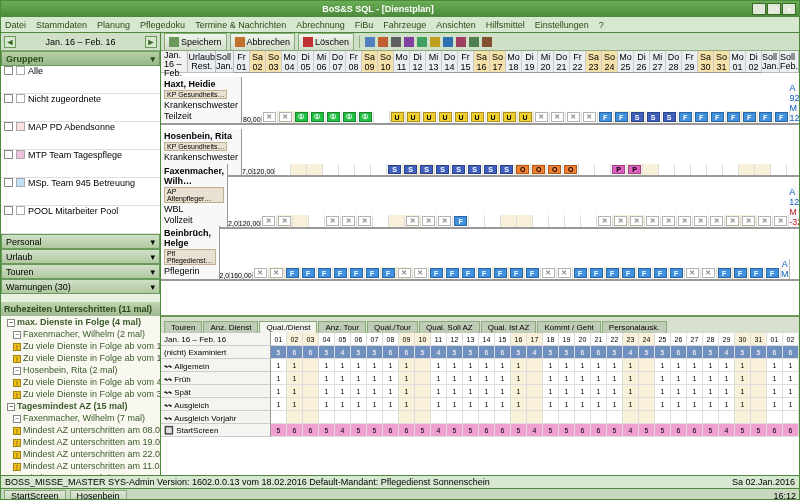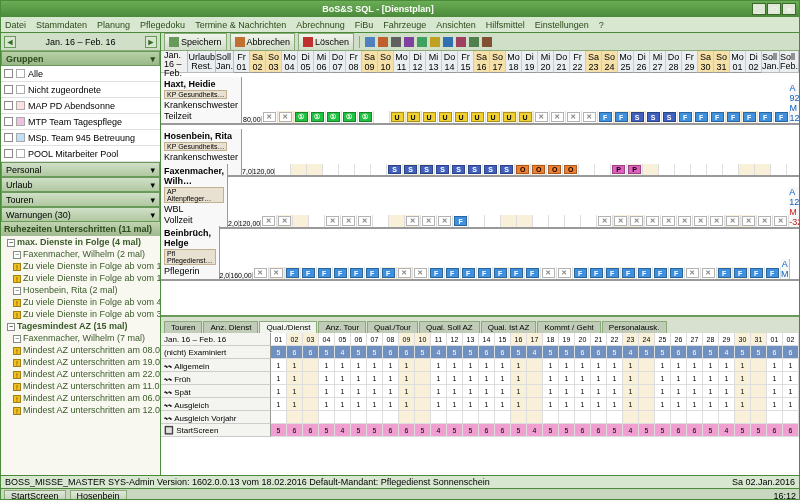--- a/index.html
+++ b/index.html
@@ -9,26 +9,26 @@
 .winbtns { display:flex; gap:1px; }
 .winbtn { width:14px; height:12px; background:#e0e8d8; border:1px solid #3a6a2a; display:flex; align-items:center; justify-content:center; font-size:8px; }
 .menubar { height:16px; background:#d8e8d0; display:flex; padding:0 4px; gap:10px; align-items:center; border-bottom:1px solid #4a8a3a; }
 .menubar span { color:#2a4a1a; }
 .main { display:flex; height:calc(100% - 56px); }
 .left { width:160px; background:#e8f0e0; border-right:1px solid #4a8a3a; display:flex; flex-direction:column; overflow:hidden; }
 .daterange { height:18px; background:#d0e0c8; display:flex; align-items:center; justify-content:space-between; padding:0 3px; border-bottom:1px solid #8aaa7a; }
 .arrow { width:12px; height:12px; background:#d8e8d0; border:1px solid #6a9a5a; display:flex; align-items:center; justify-content:center; color:#3a6a2a; }
 .section-hdr { height:15px; background:linear-gradient(#b8d0a8,#98b888); border:1px solid #6a9a5a; display:flex; align-items:center; padding:0 4px; color:#2a4a1a; font-weight:bold; justify-content:space-between; }
 .group-list { background:#fff; }
-.group-item { height:16px; display:flex; align-items:center; padding:0 3px; border-bottom:1px solid #e0e0e0; gap:3px; }
+.group-item { height:28px; display:flex; padding:0 3px; border-bottom:1px solid #e0e0e0; gap:3px; }
 .cbox { width:9px; height:9px; border:1px solid #888; background:#fff; }
 .swatch { width:9px; height:9px; }
 .nav-buttons { display:flex; flex-direction:column; }
 .nav-btn { height:15px; background:linear-gradient(#d0e0c8,#b0c8a0); border:1px solid #6a9a5a; display:flex; align-items:center; padding:0 4px; justify-content:space-between; }
-.warn-section { background:#f8f8f0; flex:1; overflow:hidden; }
+.warn-section { background:#f8f8f0; flex:1; overflow:hidden;margin-top:8px; }
 .warn-hdr { height:14px; background:linear-gradient(#c0d4b0,#a0b890); padding:0 3px; display:flex; align-items:center; font-weight:bold; color:#2a4a1a; }
 .warn-item { padding:1px 3px 1px 12px; color:#3a5a2a; line-height:10px; white-space:nowrap; overflow:hidden; position:relative; }
 .warn-item.lvl0 { padding-left:6px; font-weight:bold; }
 .warn-item.lvl1 { padding-left:12px; }
 .warn-icon { display:inline-block; width:8px; height:8px; background:#f0c020; border:1px solid #a08010; margin-right:2px; vertical-align:middle; position:relative; }
 .warn-icon::after { content:"!"; position:absolute; left:2px; top:-1px; font-size:7px; color:#604000; }
 .right { flex:1; display:flex; flex-direction:column; overflow:hidden; }
 .toolbar { height:18px; background:#d0e0c8; display:flex; align-items:center; padding:0 3px; gap:3px; border-bottom:1px solid #8aaa7a; }
 .tbtn { height:14px; padding:8px 4px; background:linear-gradient(#f0f4ec,#d0dcc8); border:1px solid #8aaa7a; display:flex; align-items:center; gap:2px; }
 .ticon { width:10px; height:10px; background:#6a9a5a; }

